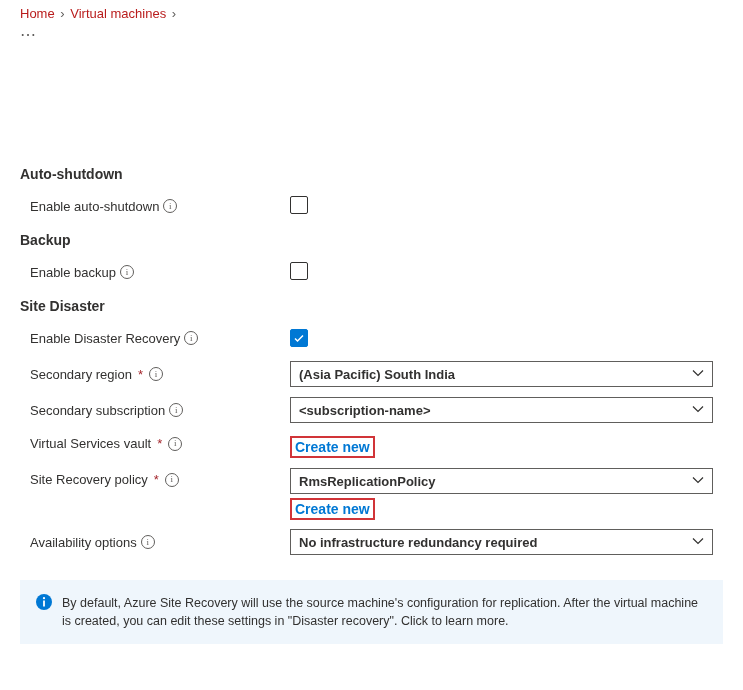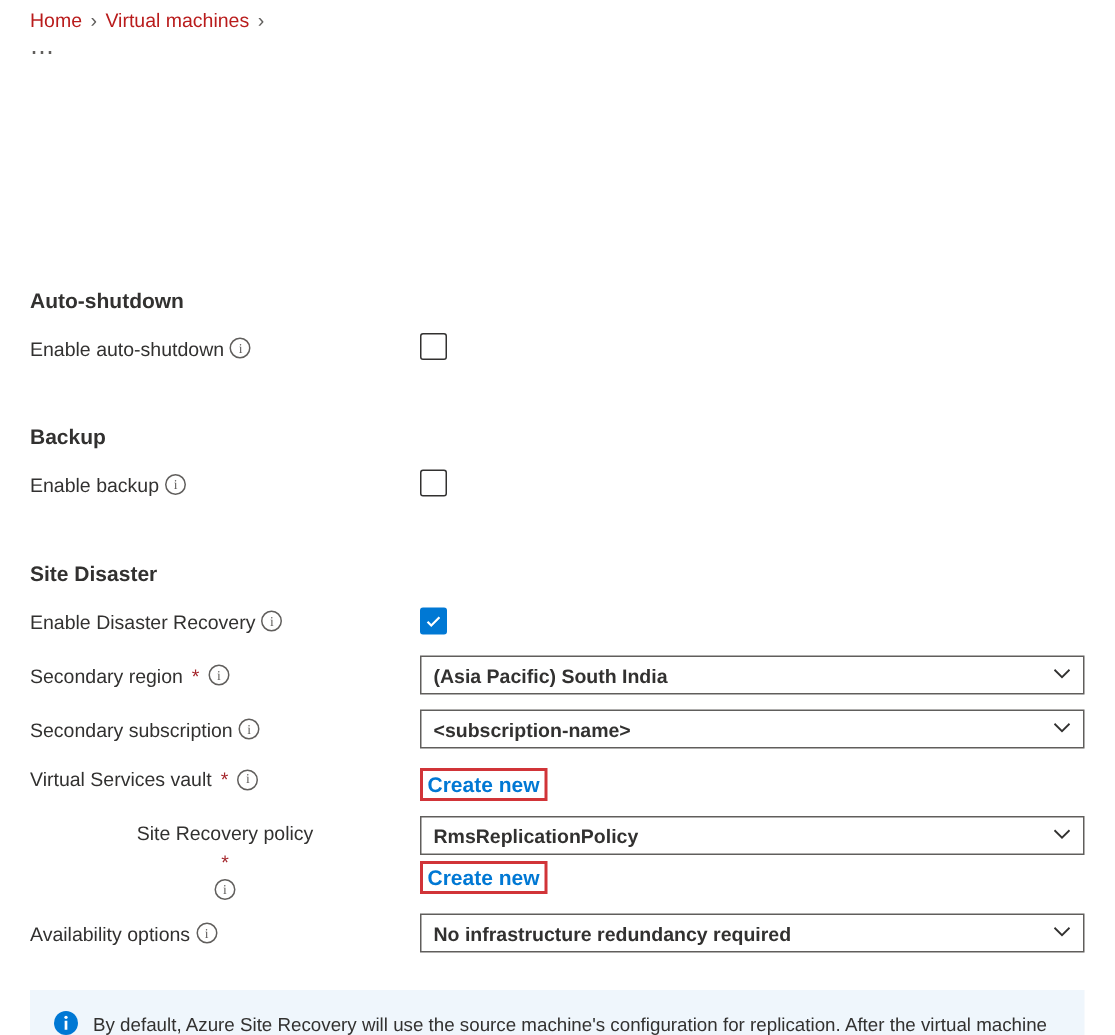--- a/index.html
+++ b/index.html
@@ -27,27 +27,27 @@
     display: inline-block;
   }
   .title-row { display: flex; align-items: center; gap: 14px; }
   .ellipsis { color: #605e5c; font-size: 16px; letter-spacing: 2px; cursor: pointer; }
 
   .spacer { height: 110px; }
 
   .section-head {
     font-weight: 600;
     font-size: 14px;
-    margin: 37px 0 10px 0;
+    margin: 12px 0 10px 0;
   }
   .form-row {
     display: flex;
     align-items: center;
     min-height: 28px;
-    margin: 8px 0;
+    margin: 8px 10px;
   }
   .label-col {
     width: 260px;
     display: flex;
     align-items: center;
     gap: 4px;
     color: #323130;
   }
   .req { color: #a4262c; padding: 0 2px; }
   .info-icon {
@@ -220,21 +220,21 @@
       <span>Virtual Services vault</span>
       <span class="req">*</span>
       <span class="info-icon">i</span>
     </div>
     <div class="ctrl-col">
       <span class="create-link red-box">Create new</span>
     </div>
   </div>
 
   <div class="form-row" style="align-items:flex-start;">
-    <div class="label-col" style="padding-top:4px;flex-direction:column;">
+    <div class="label-col" style="padding-top:4px;">
       <span>Site Recovery policy</span>
       <span class="req">*</span>
       <span class="info-icon">i</span>
     </div>
     <div class="ctrl-col">
       <div class="select">
         <span>RmsReplicationPolicy</span>
         <span class="chevd"><svg viewBox="0 0 12 12">
               <path d="M1 3.5 L6 8.5 L11 3.5" fill="none" stroke="#323130" stroke-width="1.2"></path>
             </svg></span>

